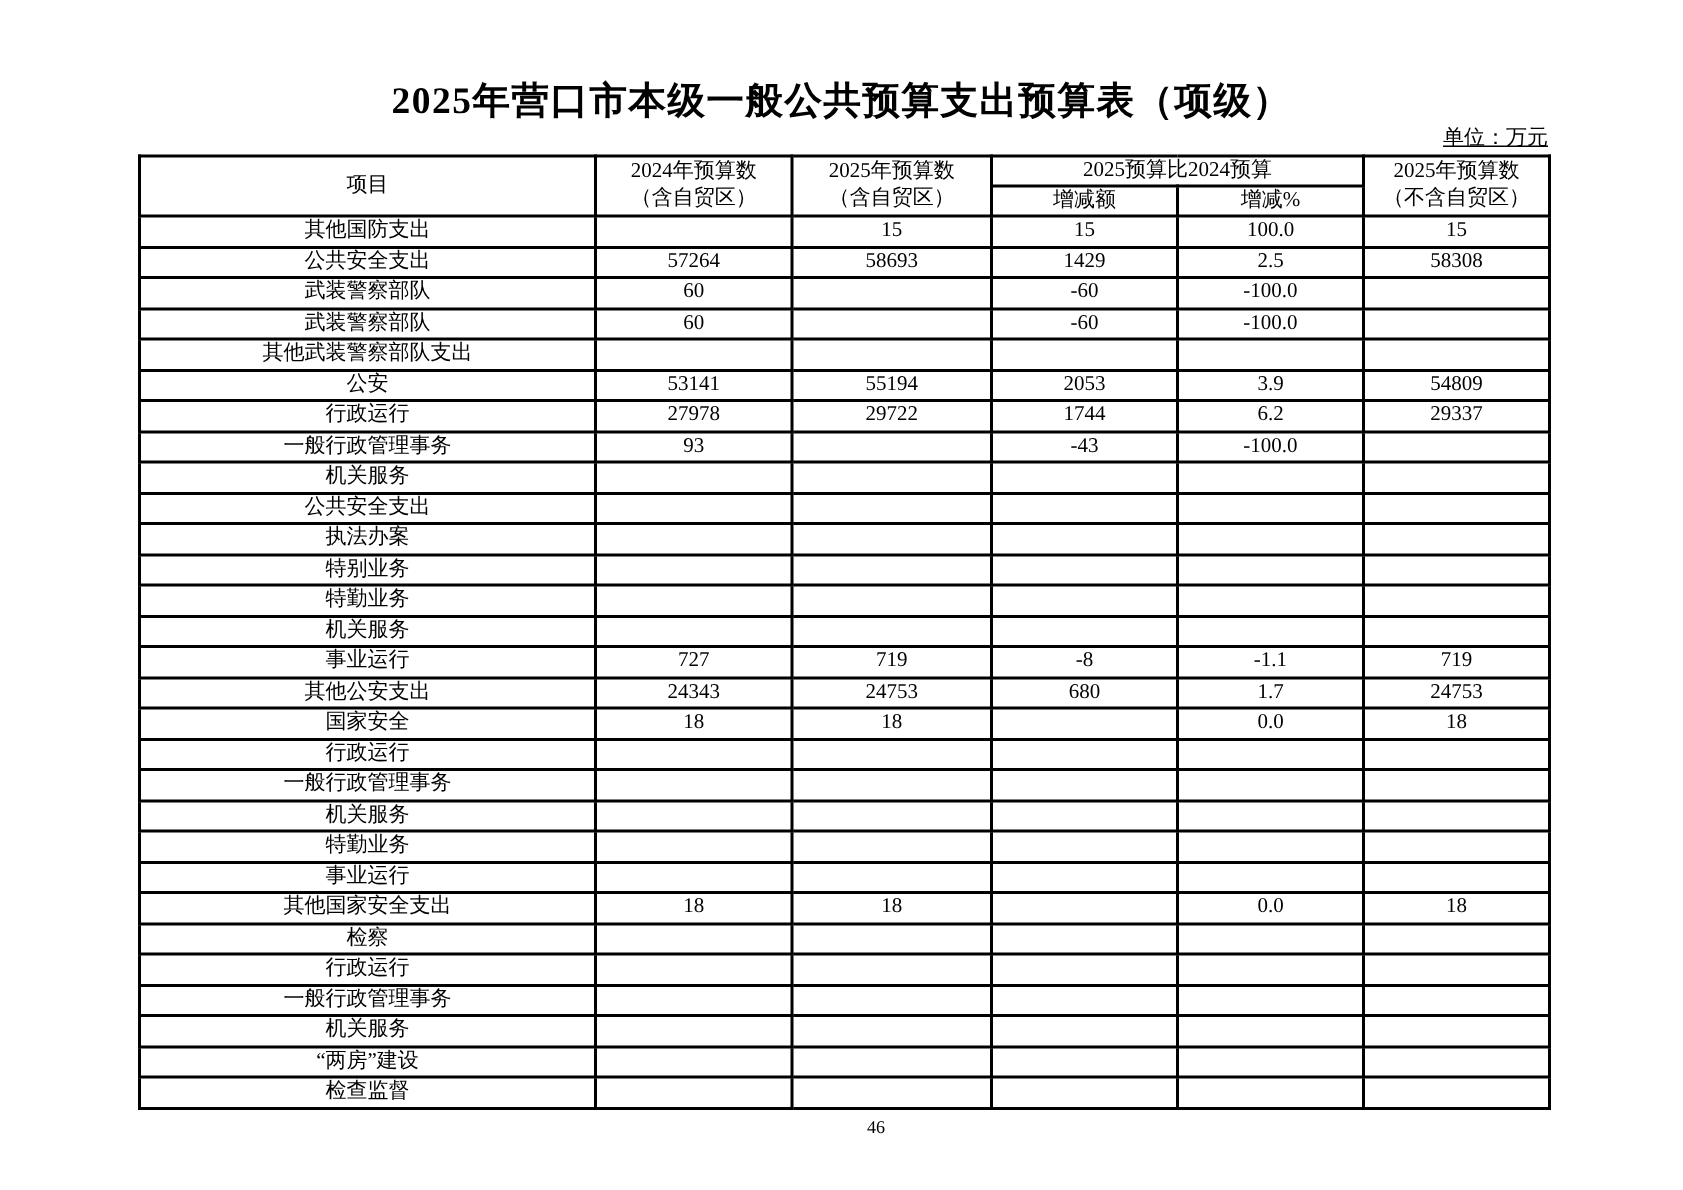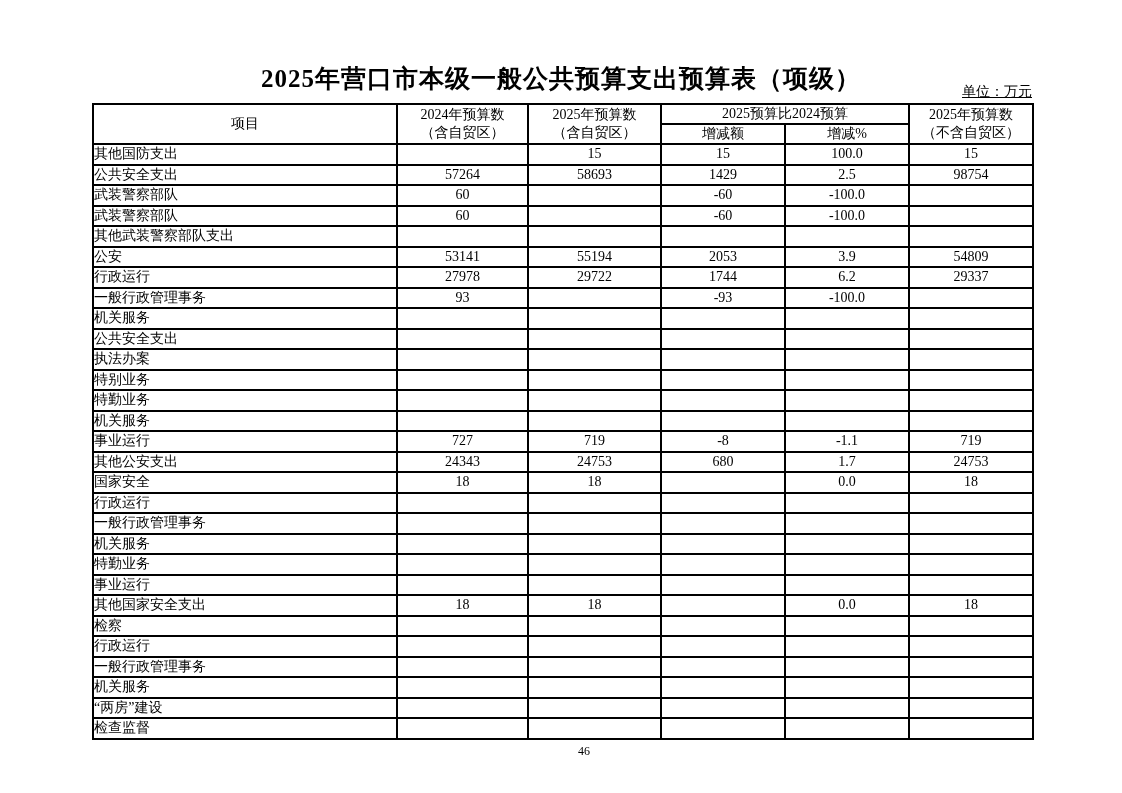--- a/index.html
+++ b/index.html
@@ -18,21 +18,20 @@
   .doc-title {
     position: absolute;
     top: 50px;
     left: 0;
     width: 100%;
     text-align: center;
     font-size: 25px;
     font-weight: bold;
     letter-spacing: 1px;
     white-space: nowrap;
-    margin-top: 12px;
   }
   .unit-label {
     position: absolute;
     top: 83px;
     right: 90px;
     font-size: 14px;
     text-decoration: underline;
   }
   table.budget {
     position: absolute;
@@ -58,21 +57,21 @@
     line-height: 1.3;
     white-space: pre-line;
   }
   table.budget tbody td {
     height: 18.5px;
     line-height: 18.5px;
     text-align: center;
     white-space: nowrap;
   }
   table.budget tbody td.name {
-    text-align: left;
+    text-align: center;
   }
   td.ind-0 { padding-left: 4px; }
   td.ind-1 { padding-left: 32px; }
   td.ind-2 { padding-left: 50px; }
   .page-number {
     position: absolute;
     top: 744px;
     left: 12px;
     width: 100%;
     text-align: center;
@@ -122,21 +121,21 @@
           <td>15</td>
           <td>100.0</td>
           <td>15</td>
         </tr>
         <tr>
           <td class="name ind-0">公共安全支出</td>
           <td>57264</td>
           <td>58693</td>
           <td>1429</td>
           <td>2.5</td>
-          <td>98754</td>
+          <td>58308</td>
         </tr>
         <tr>
           <td class="name ind-1">武装警察部队</td>
           <td>60</td>
           <td></td>
           <td>-60</td>
           <td>-100.0</td>
           <td></td>
         </tr>
         <tr>
@@ -168,21 +167,21 @@
           <td>27978</td>
           <td>29722</td>
           <td>1744</td>
           <td>6.2</td>
           <td>29337</td>
         </tr>
         <tr>
           <td class="name ind-2">一般行政管理事务</td>
           <td>93</td>
           <td></td>
-          <td>-93</td>
+          <td>-43</td>
           <td>-100.0</td>
           <td></td>
         </tr>
         <tr>
           <td class="name ind-2">机关服务</td>
           <td></td>
           <td></td>
           <td></td>
           <td></td>
           <td></td>

